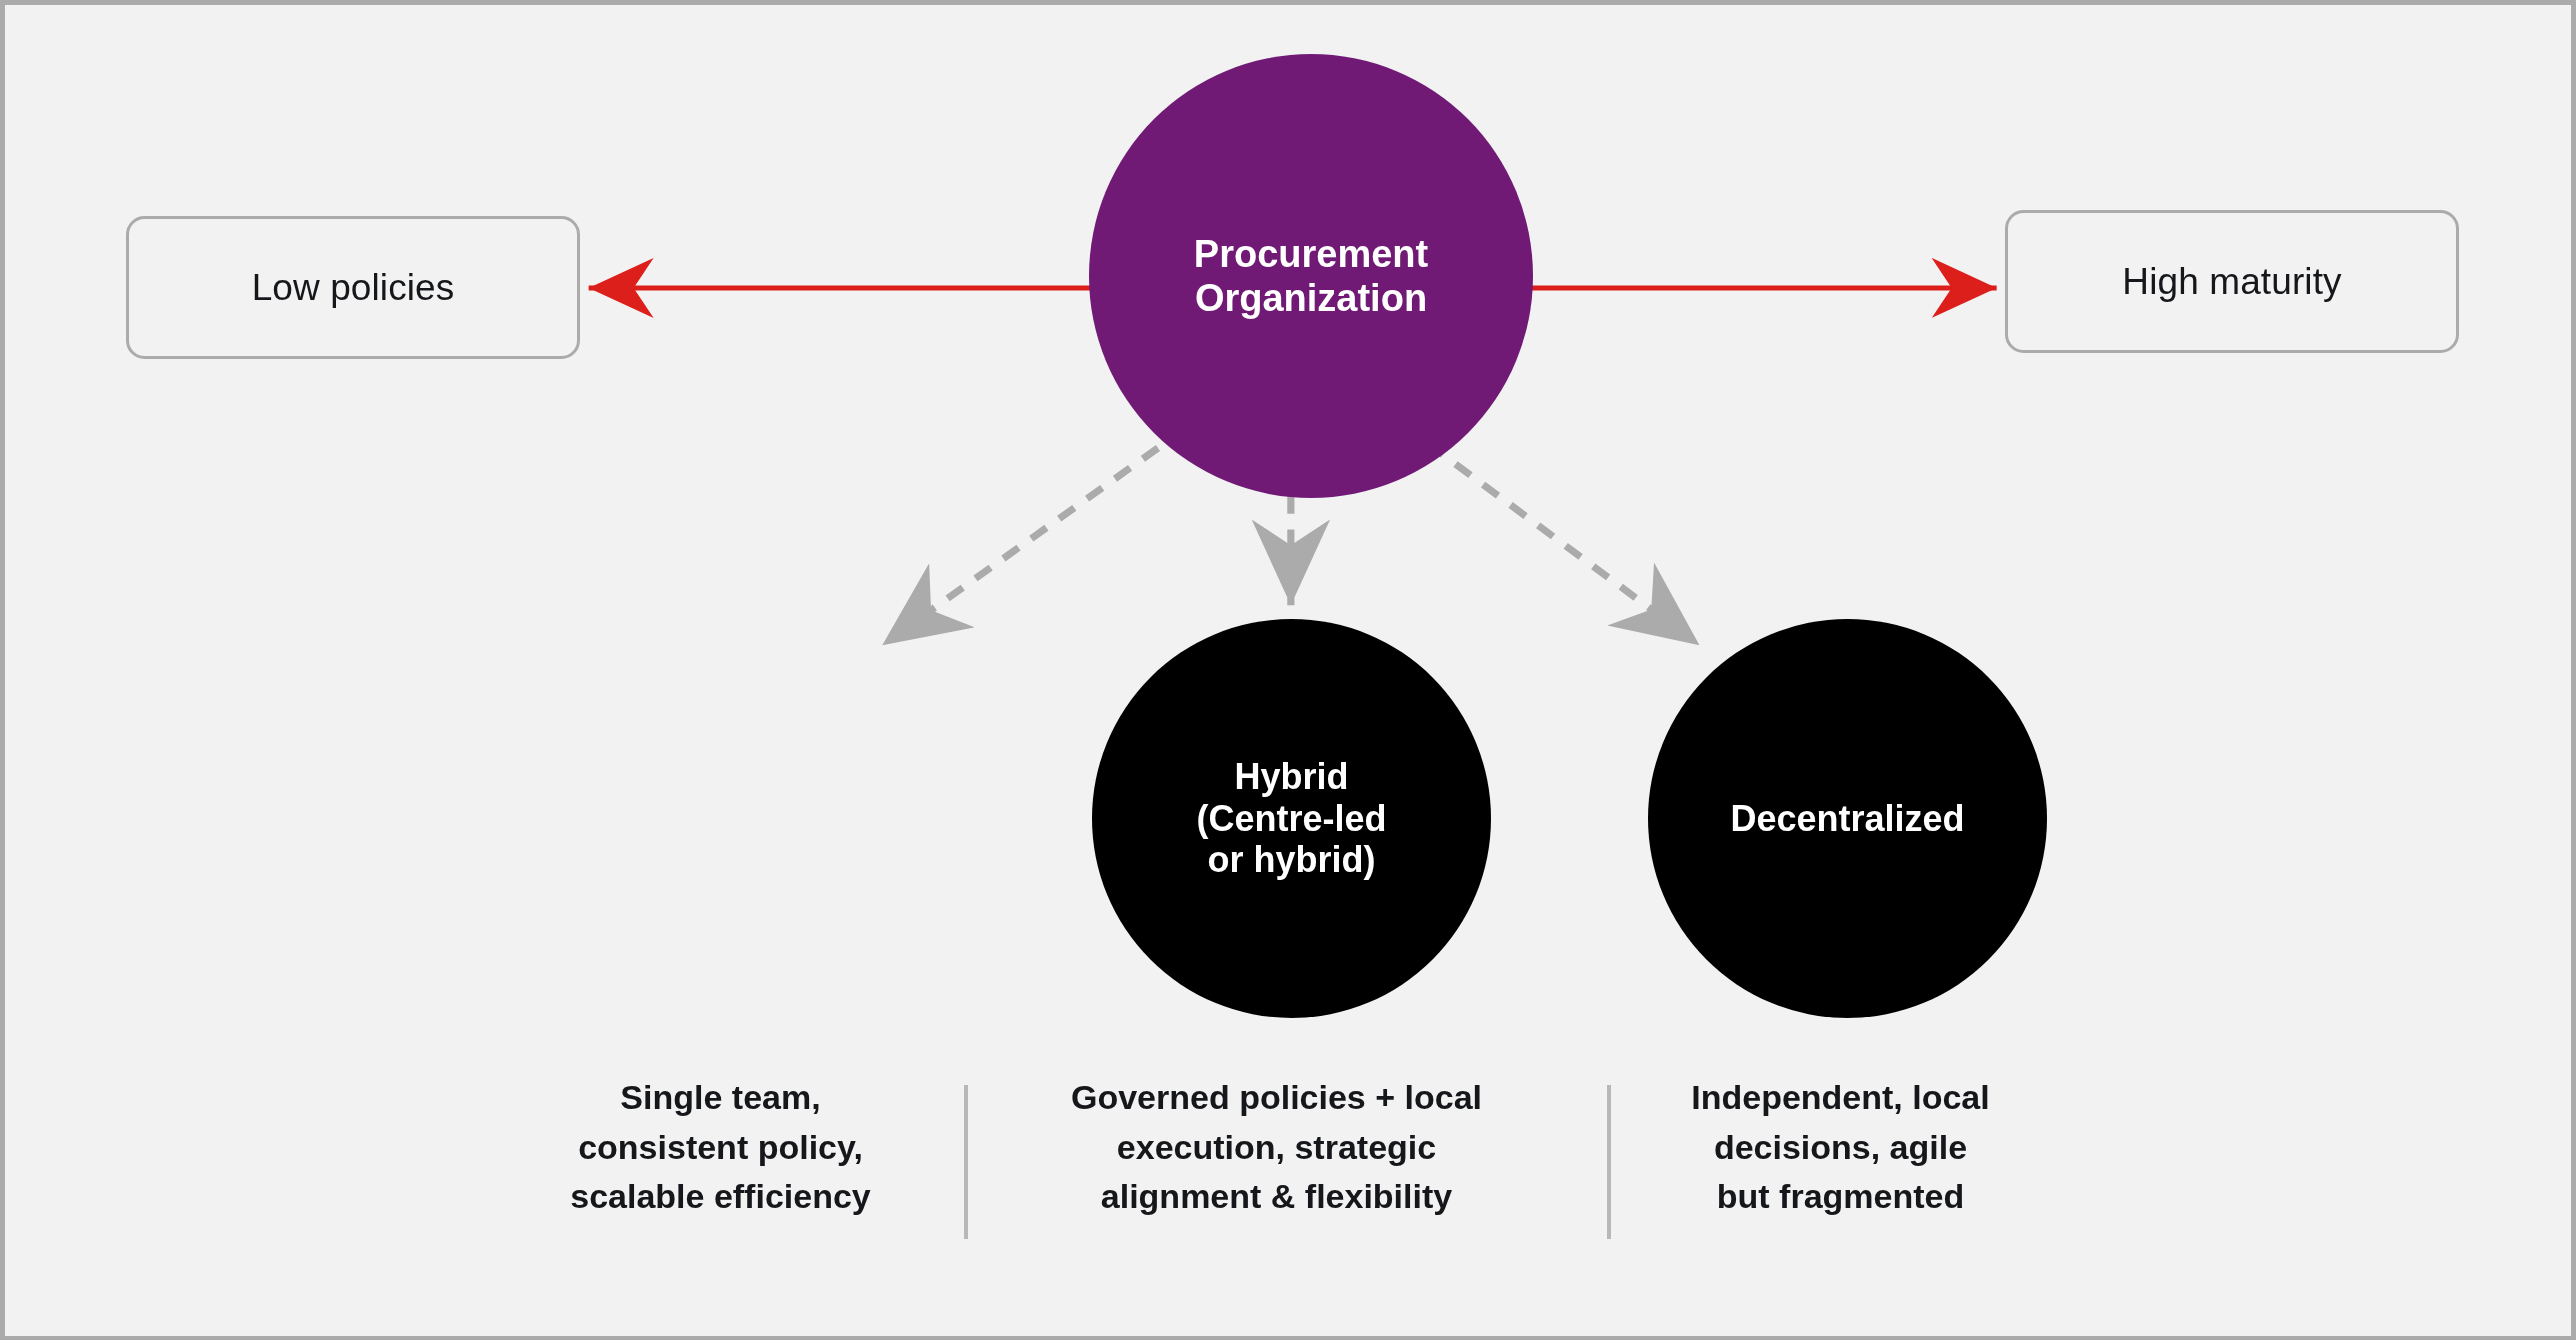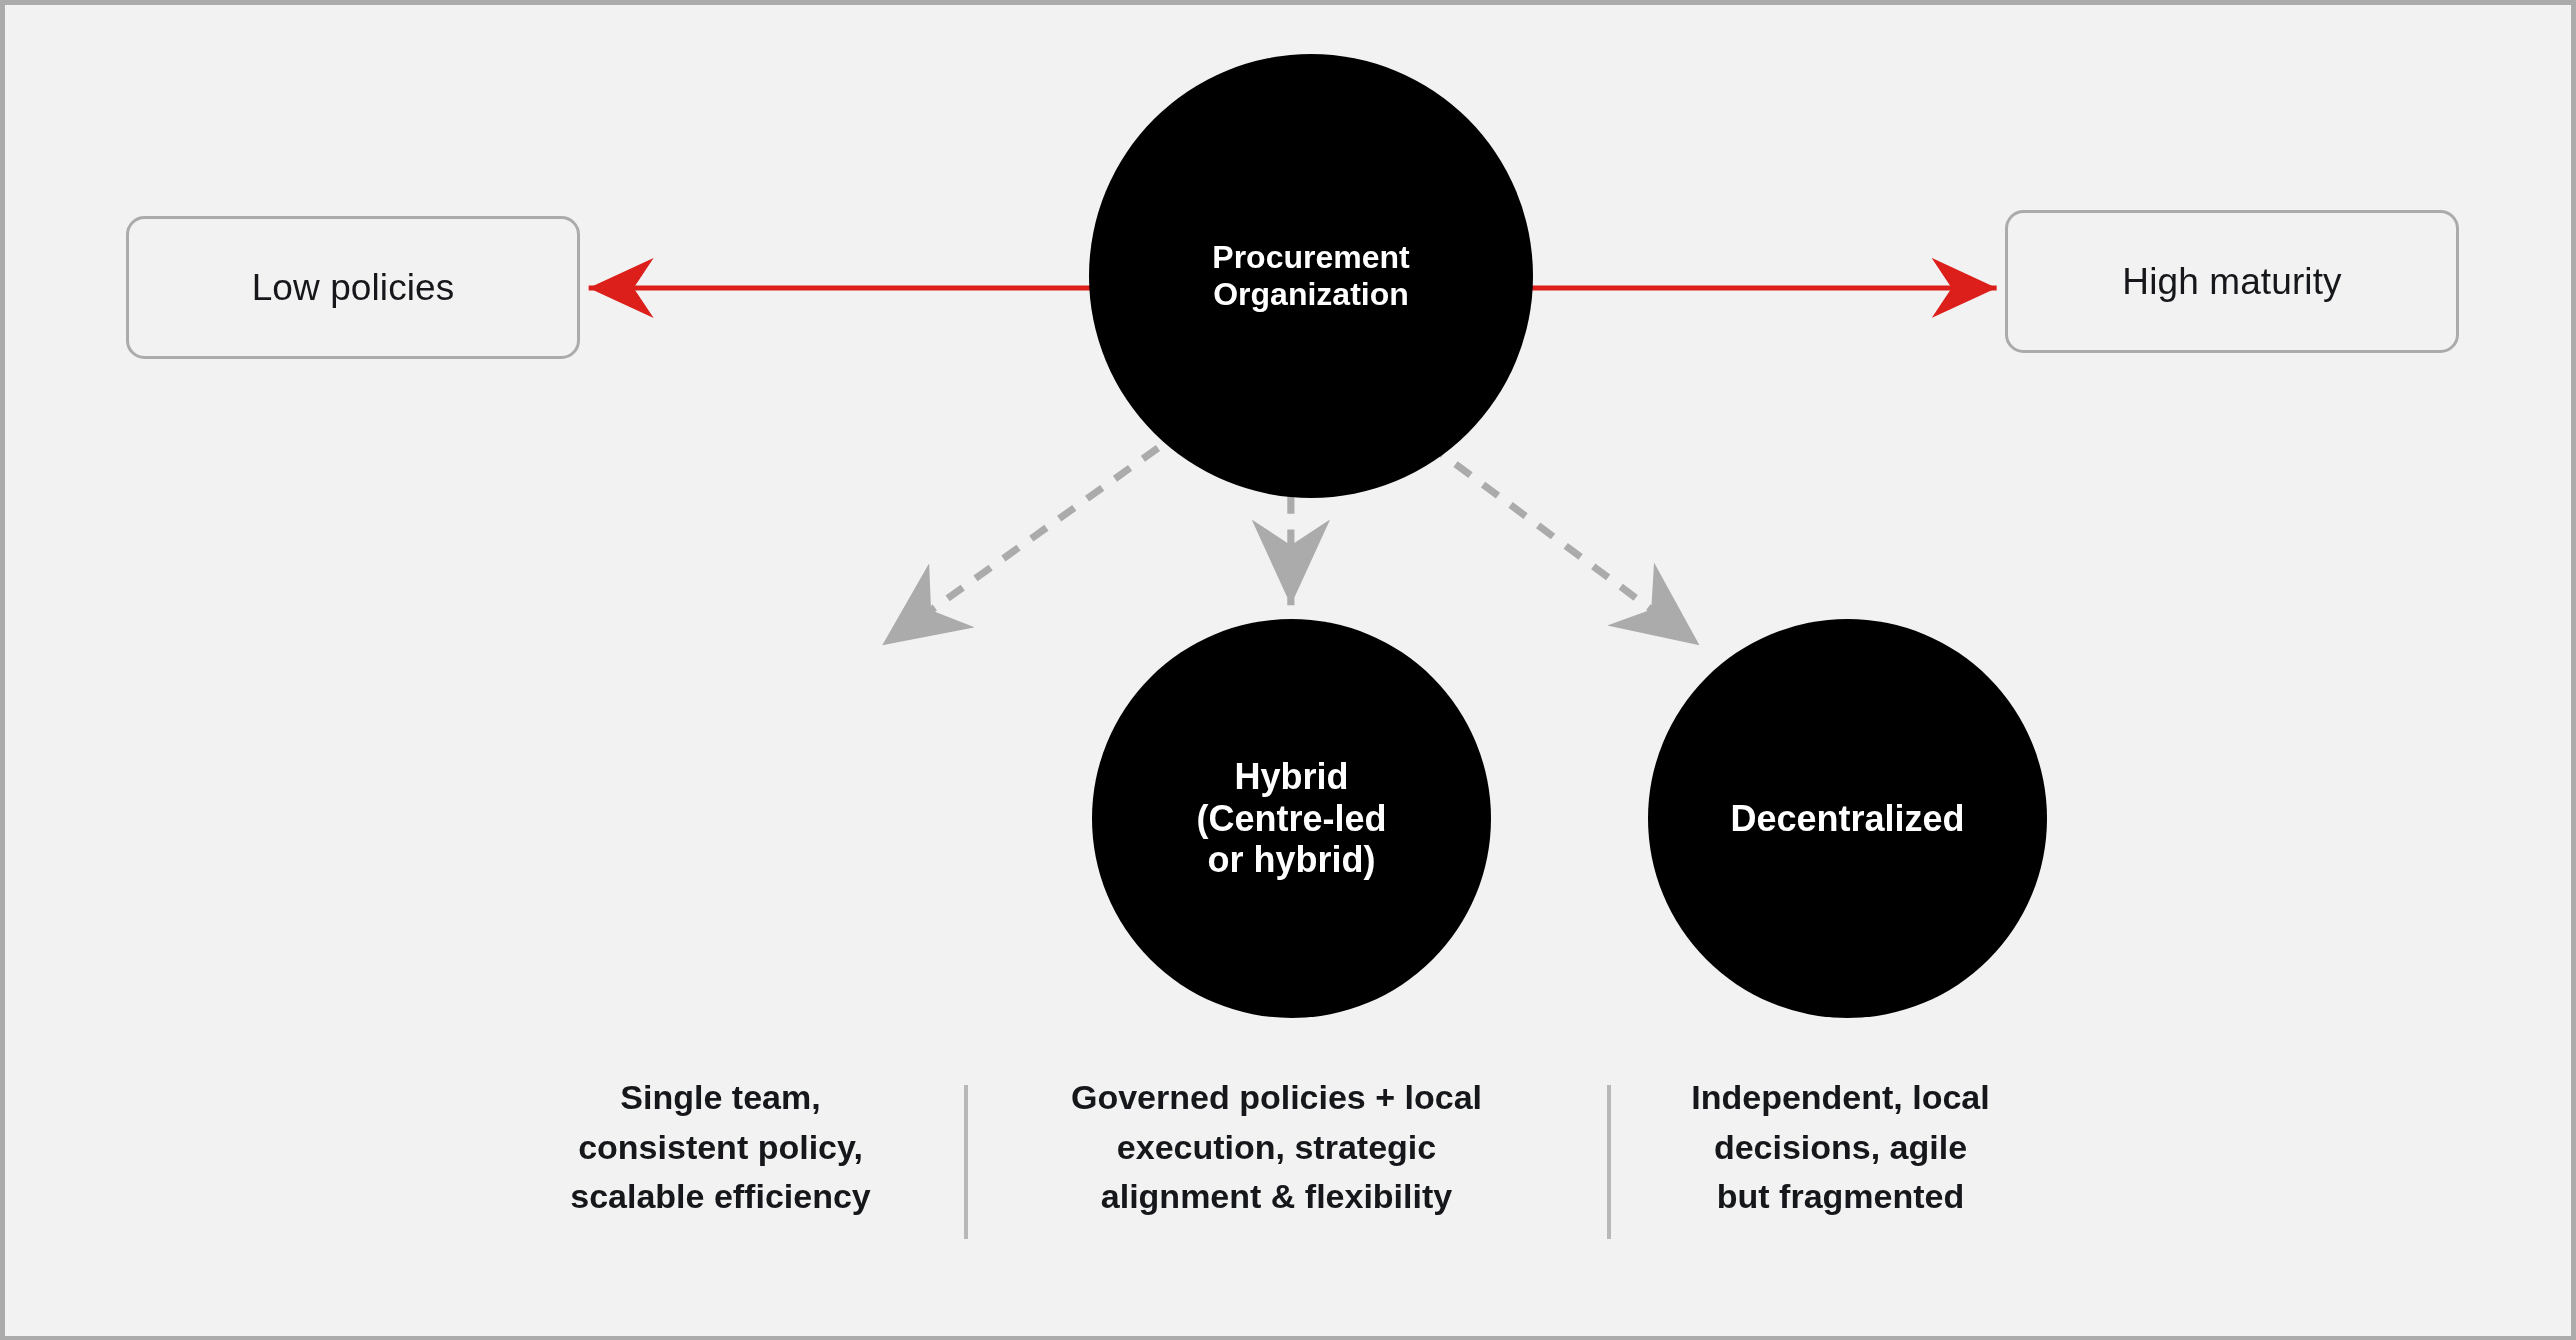--- a/index.html
+++ b/index.html
@@ -58,22 +58,22 @@
     text-align: center;
     color: #ffffff;
     font-weight: 700;
     line-height: 1.16;
   }
   #circle-root {
     left: 1084px;
     top: 49px;
     width: 444px;
     height: 444px;
-    background: #000000;
-    font-size: 32px;
+    background: #701a75;
+    font-size: 38px;
   }
   .circle-model {
     width: 399px;
     height: 399px;
     top: 614px;
     background: #000000;
     font-size: 36px;
   }
   #circle-centralized   { left: 516px; }
   #circle-hybrid        { left: 1087px; }

